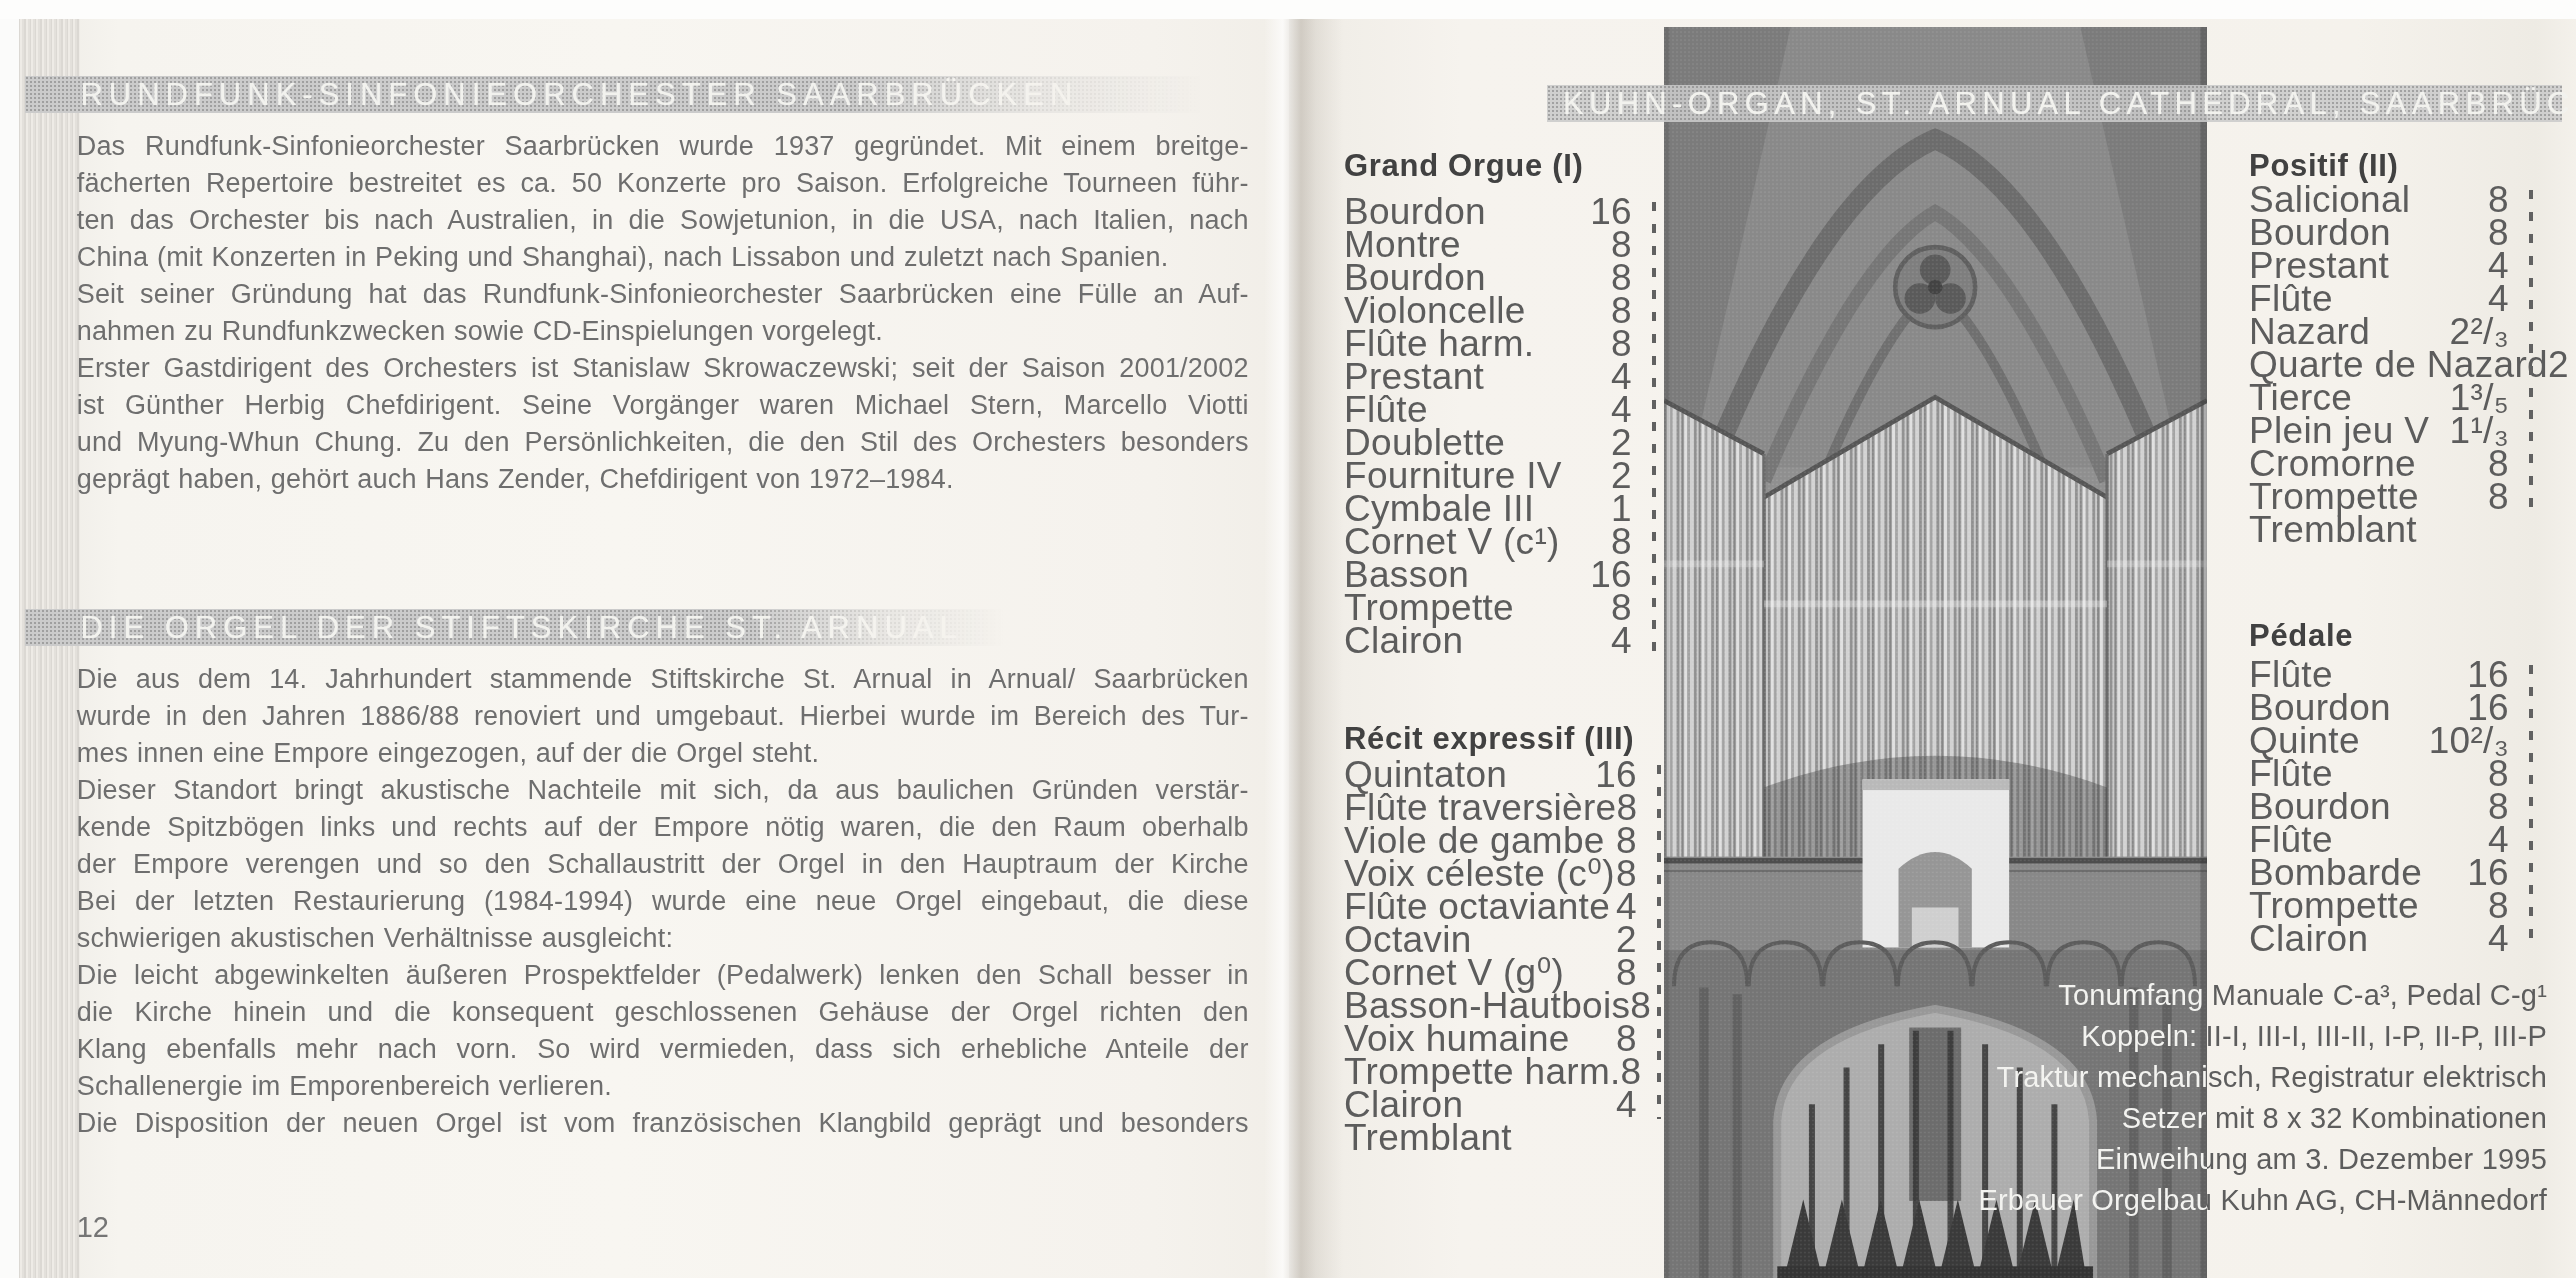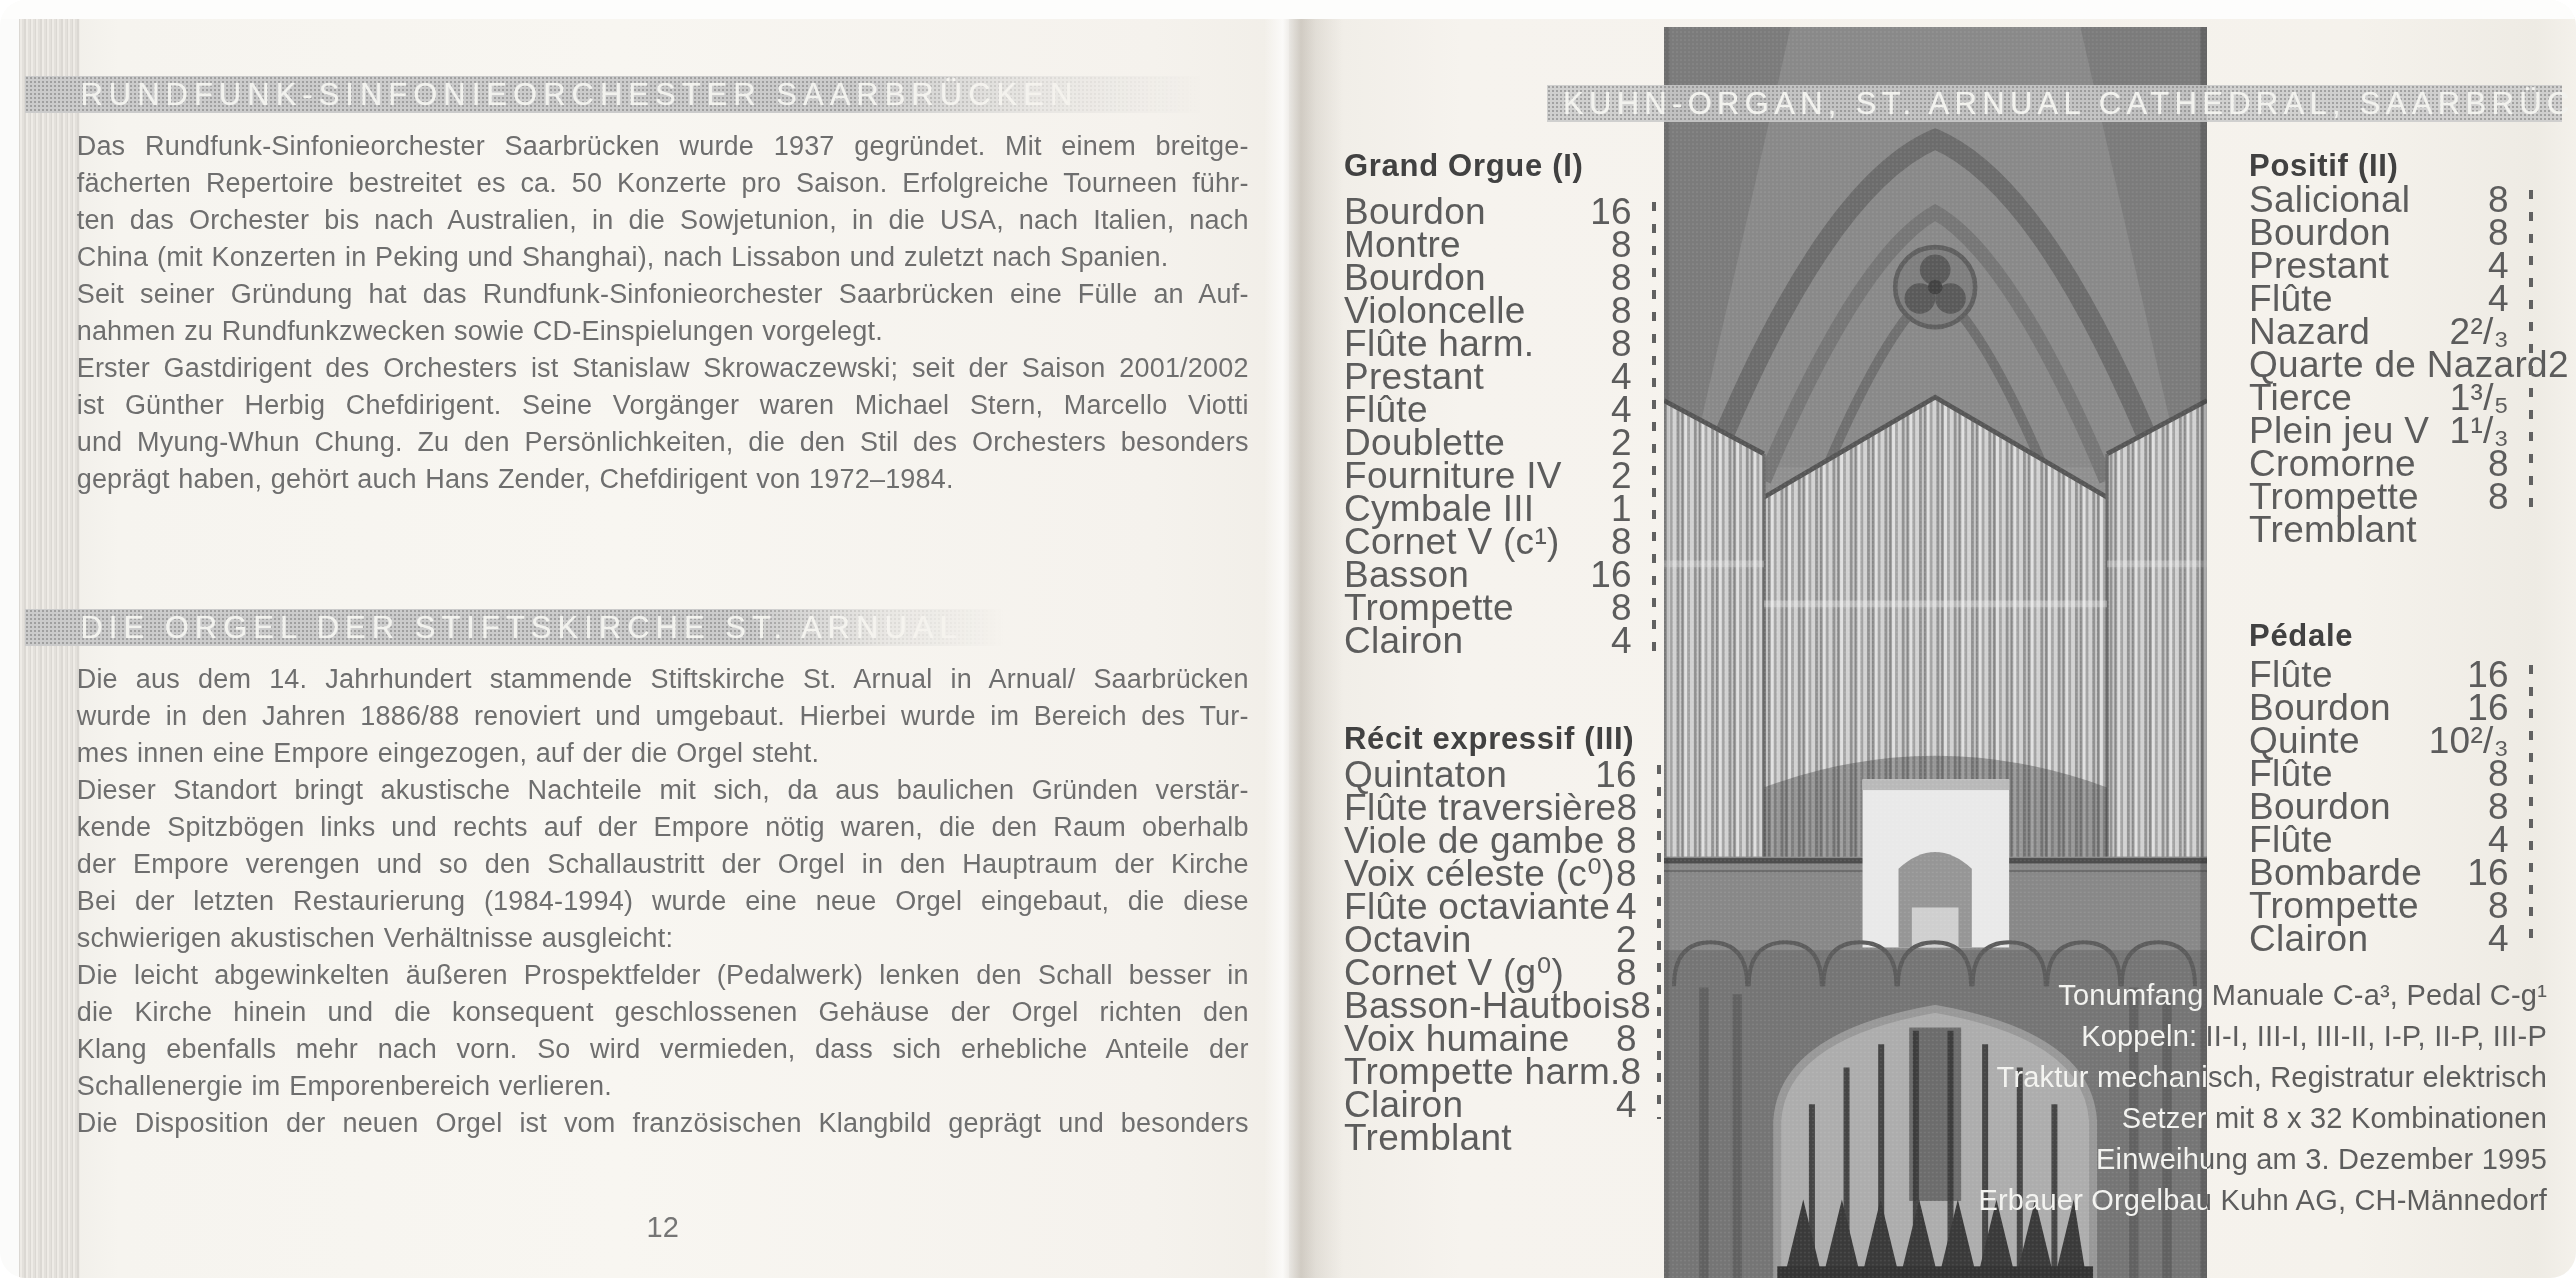--- a/index.html
+++ b/index.html
@@ -1,20 +1,19 @@
 <!DOCTYPE html>
 <html style="font-size:10.7px"><head>
 <meta charset="utf-8">
 <style>
   html,body { margin:0; padding:0; background:#ffffff; }
   .scan {
     position:relative; width:2576px; height:1278px; overflow:hidden;
     background:#fbfbfa;
     font-family:"Liberation Sans","DejaVu Sans",sans-serif;
-    border-radius:26px;
   }
   .topstrip { position:absolute; left:0; top:0; width:2576px; height:18.7px; background:#fdfdfc; z-index:6; }
 
   
   .page { position:absolute; top:17.3px; height:1261px; }
   .page-left {
     left:18.7px; width:1270px;
     background:linear-gradient(90deg,#eceae4 0,#f6f4ef 100px,#f8f6f1 600px,#f5f2ed 1134px,#f1eee8 100%);
   }
   .page-right {
@@ -51,21 +50,21 @@
   .band2 .band-text { margin-left:55px; }
   .band3 { left:258px; top:68px; width:1015px; background-color:rgba(203,203,203,.88); }
   .band3 .band-text { margin-left:16px; letter-spacing:5.3px; }
 
   
   .textblock { position:absolute; left:58px; width:1172px; color:#6e6e6e; font-size:27px; line-height:37px; letter-spacing:0.2px; word-spacing:1px; }
   .tb1 { top:111px; }
   .tb2 { top:644px; }
   .jline { text-align:justify; text-align-last:justify; white-space:nowrap; }
   .jlast { text-align-last:left; }
-  .pagenum { position:absolute; left:58px; top:1194px; width:1172px; text-align:center; font-size:29px; color:#757575; }
+  .pagenum { position:absolute; left:58px; top:1194px; width:1172px; font-size:29px; color:#757575; }
 
   
   .divhead { position:absolute; font-size:31px; font-weight:bold; color:#414141; letter-spacing:0.7px; white-space:nowrap; }
   .dh-go     { left:55px;   top:131px; }
   .dh-recit  { left:55px;   top:704px; }
   .dh-positif{ left:960px; top:131px; }
   .dh-pedale { left:960px; top:601px; }
   .stops { position:absolute; }
   .stoprow { display:flex; height:33px; line-height:33px; font-size:37px; color:#5c5c5c; letter-spacing:0.3px; white-space:nowrap; }
   .stoprow .sf { margin-left:auto; }

